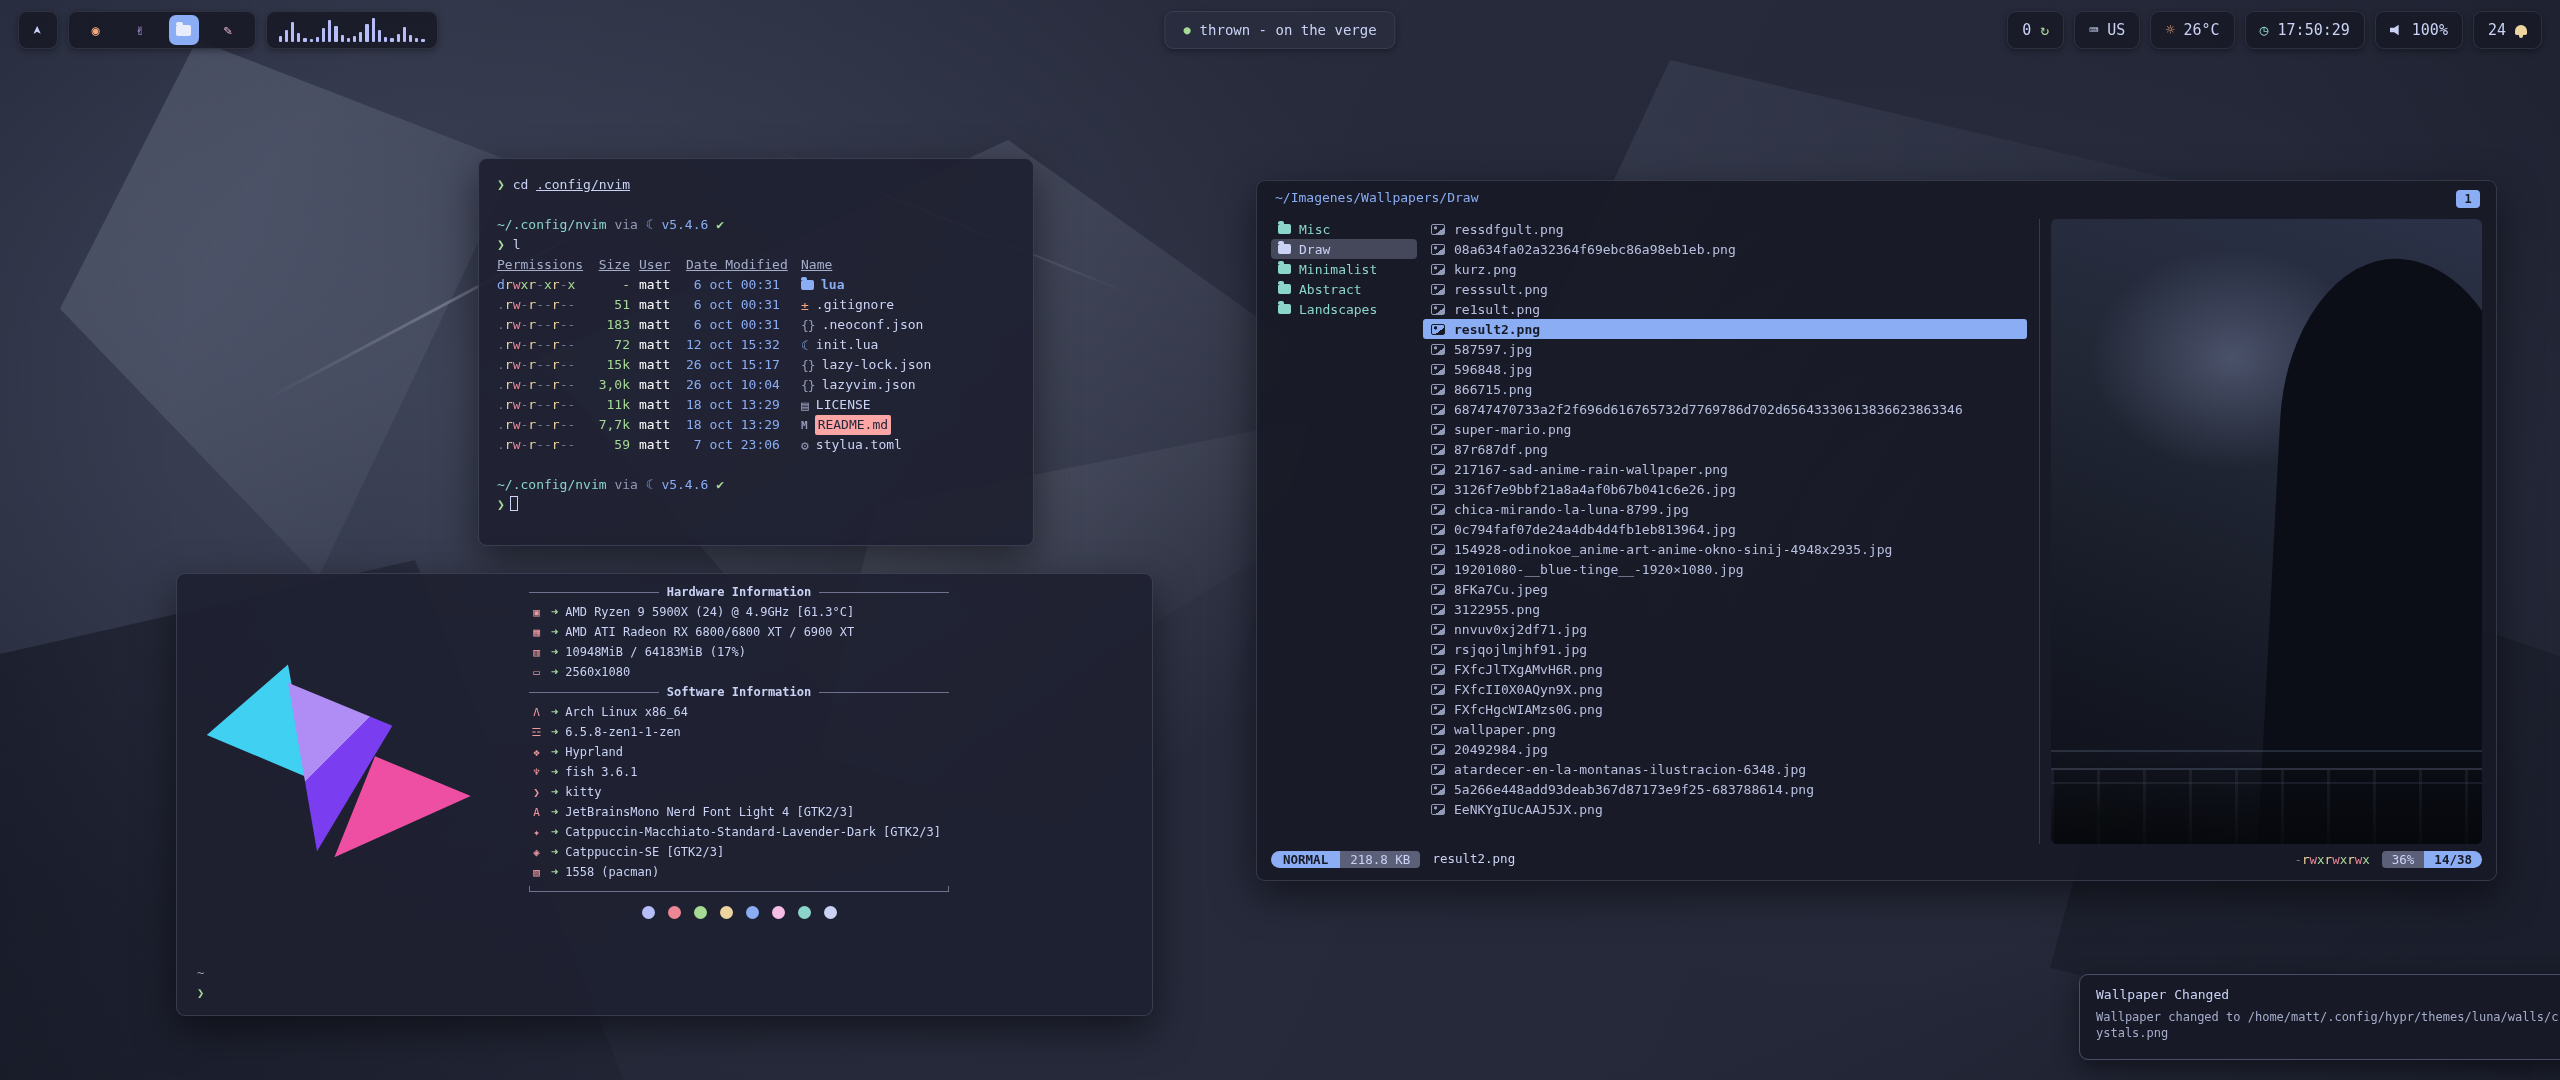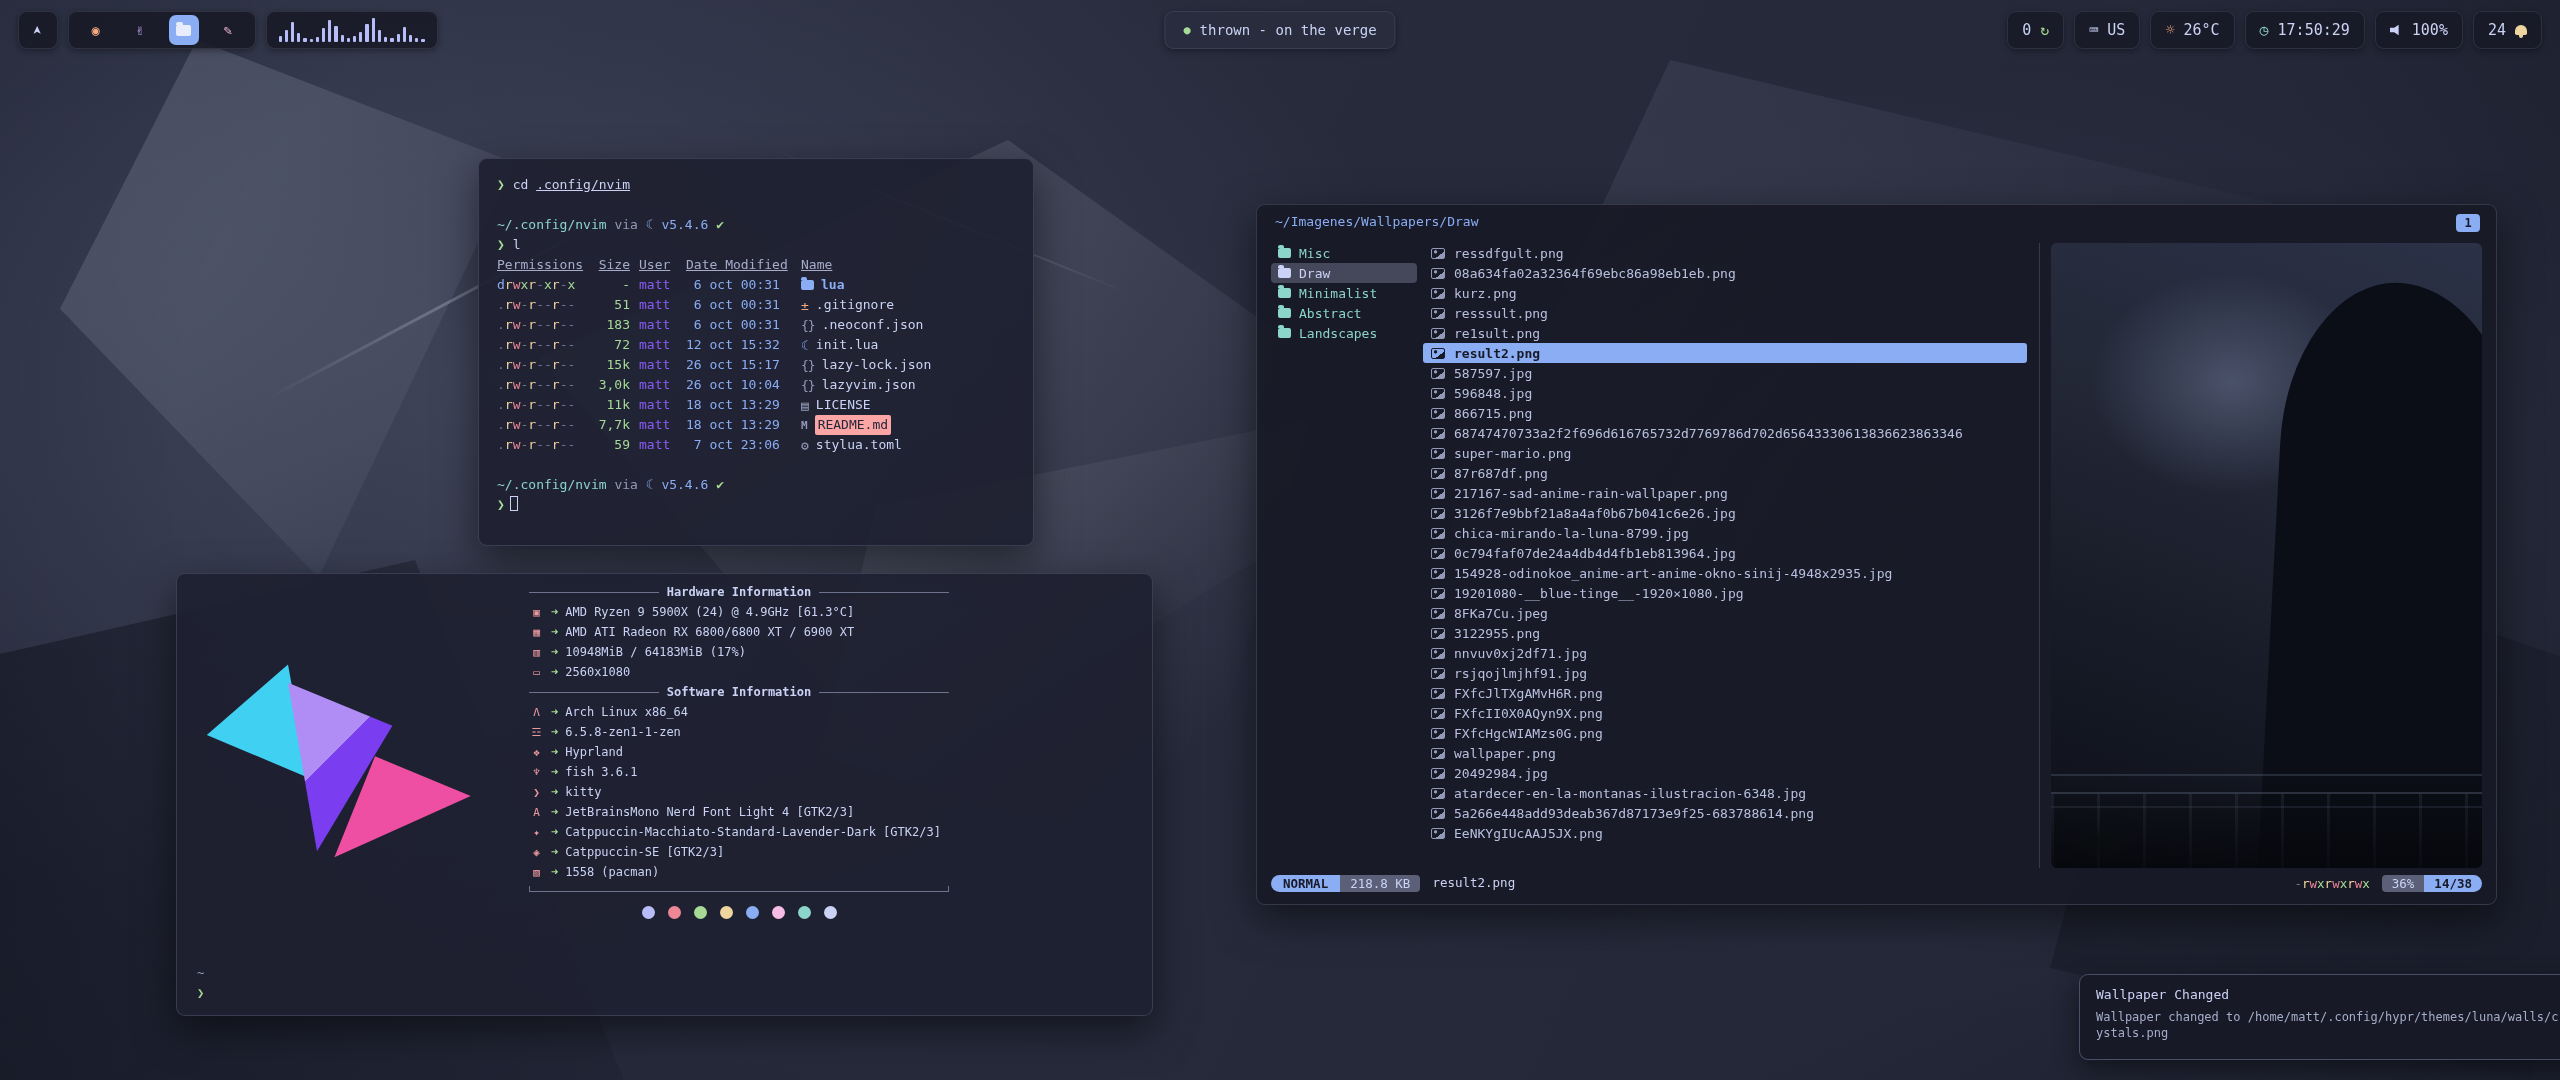--- a/index.html
+++ b/index.html
@@ -63,21 +63,21 @@
   .i-bell-icon{width:12px;height:10px;background:#eed49f;border-radius:7px 7px 2px 2px;position:relative}
   .i-bell-icon::after{content:"";position:absolute;left:50%;bottom:-3px;transform:translateX(-50%);width:4px;height:3px;background:#eed49f;border-radius:0 0 3px 3px}
 
   
   .window{position:absolute;background:rgba(30,32,48,.93);border:1px solid rgba(110,115,141,.35);border-radius:9px;box-shadow:0 14px 40px rgba(0,0,0,.5)}
 
   
   .terminal{left:478px;top:158px;width:556px;height:388px;padding:16px 18px;font-size:13px;line-height:20px;z-index:10}
   .t-line{height:20px;white-space:pre-wrap}
   .green{color:#a6da95}.teal{color:#8bd5ca;font-weight:normal}.grey{color:#939ab7}
-  .blue{color:#8aadf4}.yellow{color:#8b5cf6}.underline{text-decoration:underline}
+  .blue{color:#8aadf4}.yellow{color:#ffffff}.underline{text-decoration:underline}
   .ftable-row{display:grid;grid-template-columns:82px 42px 38px 106px auto;column-gap:9px;height:20px;align-items:center}
   .ftable-row.header span{color:#a5adcb;text-decoration:underline}
   .size-col{text-align:right}
   .date{white-space:pre;color:#8aadf4}
   .namecell{display:flex;align-items:center;gap:7px}
   .ftable-row .i-folder-icon{color:#8aadf4}
   .dirname{color:#8aadf4;font-weight:bold}
   .hl{background:#fca5a5;color:#24273a;border-radius:2px;padding:0 3px}
   .pc-dim{color:#6e738d}.pc-d{color:#8aadf4}.pc-r{color:#eed49f}.pc-w{color:#ed8796}.pc-x{color:#a6da95}
   .cursor{display:inline-block;width:8px;height:15px;border:1px solid #cad3f5;vertical-align:-2px;margin-left:5px}
@@ -95,21 +95,21 @@
   .sec-title::before,.sec-title::after{content:"";flex:1;border-top:1px solid #6e738d}
   .info-line{display:flex;align-items:center;gap:7px;height:20px}
   .fetch-icon{width:15px;color:#ee99a0;font-size:11px;flex:none;text-align:center}
   .arrow{color:#a6da95}
   .box-bottom{height:6px;border:1px solid #6e738d;border-top:none;margin-top:4px}
   .dots{display:flex;gap:13px;justify-content:center;margin-top:14px}
   .dot{width:13px;height:13px;border-radius:50%}
   .fetch-prompt{position:absolute;left:20px;bottom:12px;line-height:20px}
 
   
-  .fm{left:1256px;top:204px;width:1241px;height:701px;font-size:13px;background:rgba(24,25,38,.95);z-index:10}
+  .fm{left:1256px;top:180px;width:1241px;height:701px;font-size:13px;background:rgba(24,25,38,.95);z-index:10}
   .fm-header{position:absolute;left:18px;top:9px;height:20px;color:#8aadf4}
   .fm-tab{position:absolute;right:16px;top:9px;min-width:24px;height:18px;background:#8aadf4;color:#181926;border-radius:4px;display:flex;align-items:center;justify-content:center;font-size:12px;font-weight:bold;padding:0 4px}
   .fm-sidebar{position:absolute;left:14px;top:38px;width:146px}
   .fm-side-row{display:flex;align-items:center;gap:8px;height:20px;padding:0 7px;border-radius:4px;color:#8bd5ca;cursor:pointer}
   .fm-side-row.selected{background:#45475a;color:#cad3f5}
   .fm-list{position:absolute;left:166px;top:38px;width:604px}
   .fm-row{display:flex;align-items:center;gap:9px;height:20px;padding:0 8px;color:#b8c0e0;border-radius:3px;cursor:pointer;white-space:nowrap;overflow:hidden}
   .fm-row .i-image-icon{color:#939ab7}
   .fm-row.selected{background:#8aadf4;color:#181926;font-weight:bold}
   .fm-row.selected .i-image-icon{color:#181926}

